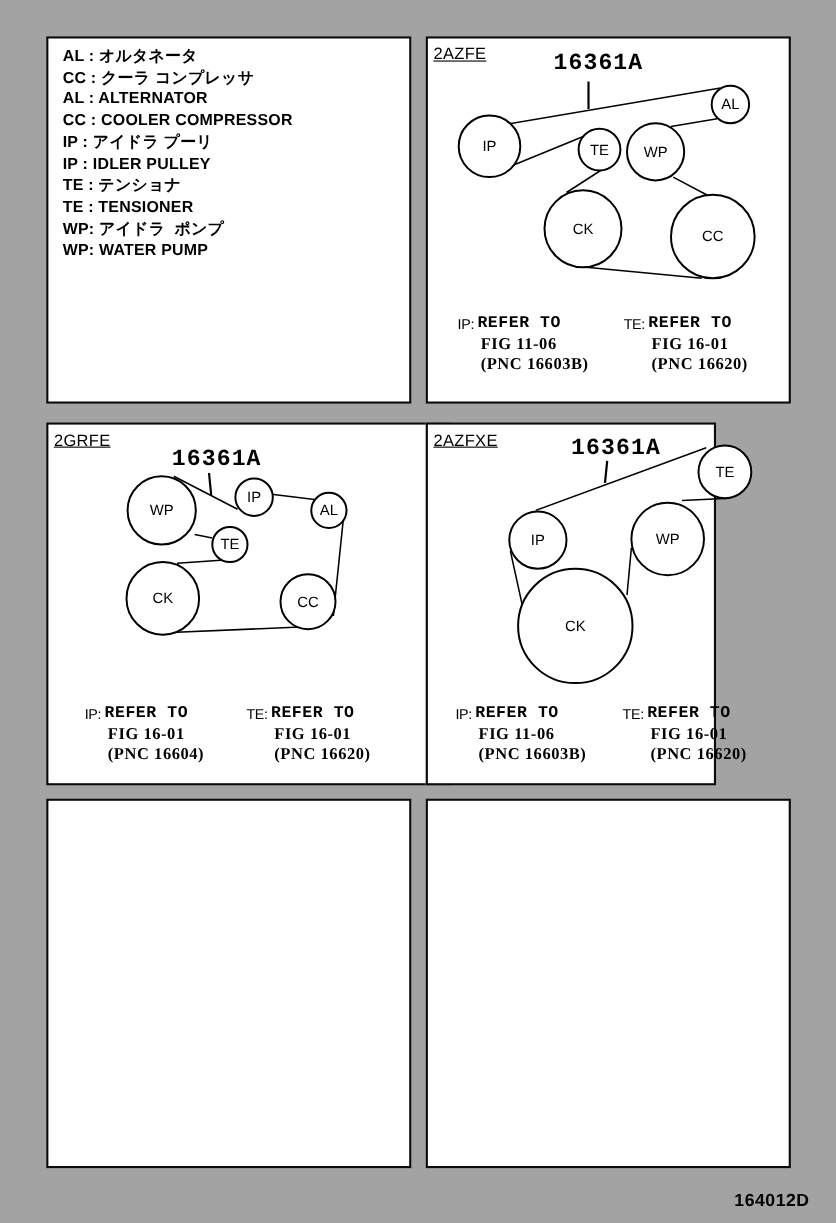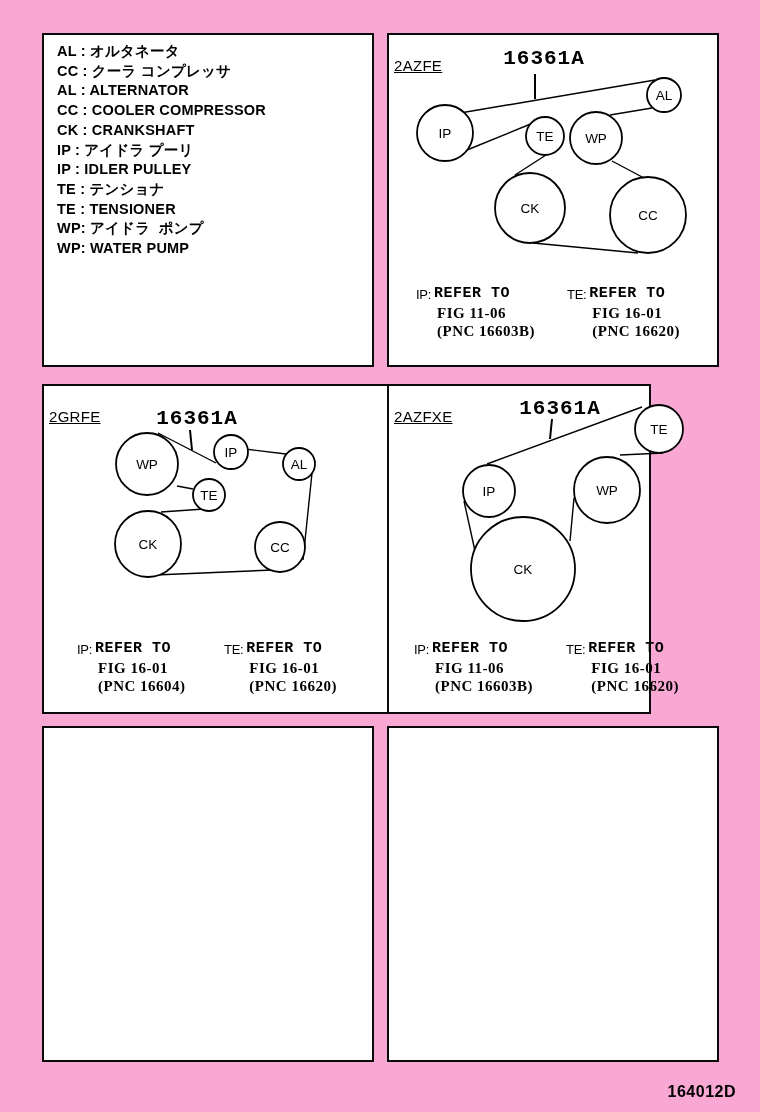--- a/index.html
+++ b/index.html
@@ -1,20 +1,20 @@
 <!DOCTYPE html>
 <html><head>
 <meta charset="utf-8">
 <style>
   html, body { margin: 0; padding: 0; background: #ffffff; }
   .page {
     position: relative;
     width: 760px;
     height: 1112px;
-    background: #f9a8d4;
+    background: #a3a3a3;
     color: #000000;
     font-family: "Liberation Sans", sans-serif;
     overflow: hidden;
   }
   .panel {
     position: absolute;
     box-sizing: border-box;
     border: 2px solid #0a0a0a;
     background: #ffffff;
   }
@@ -31,21 +31,21 @@
     font-size: 14.5px;
     font-weight: bold;
     line-height: 19.7px;
     letter-spacing: 0.2px;
     white-space: pre;
   }
 
   .engine-label {
     position: absolute;
     left: 5px;
-    top: 22px;
+    top: 6px;
     font-size: 15px;
     letter-spacing: 0.3px;
     text-decoration: underline;
     background: #ffffff;
     padding-right: 2px;
     z-index: 3;
   }
 
   .part-number {
     position: absolute;
@@ -96,21 +96,20 @@
 <body>
 
 <div class="page">
 
   <div class="panel panel-legend">
     <div class="legend-list">
         <div class="legend-row">AL : オルタネータ</div>
         <div class="legend-row">CC : クーラ コンプレッサ</div>
         <div class="legend-row">AL : ALTERNATOR</div>
         <div class="legend-row">CC : COOLER COMPRESSOR</div>
-        <div class="legend-row">CK : CRANKSHAFT</div>
         <div class="legend-row">IP : アイドラ プーリ</div>
         <div class="legend-row">IP : IDLER PULLEY</div>
         <div class="legend-row">TE : テンショナ</div>
         <div class="legend-row">TE : TENSIONER</div>
         <div class="legend-row">WP: アイドラ  ポンプ</div>
         <div class="legend-row">WP: WATER PUMP</div>
       </div>
   </div>
 
   <div class="panel panel-d0">

